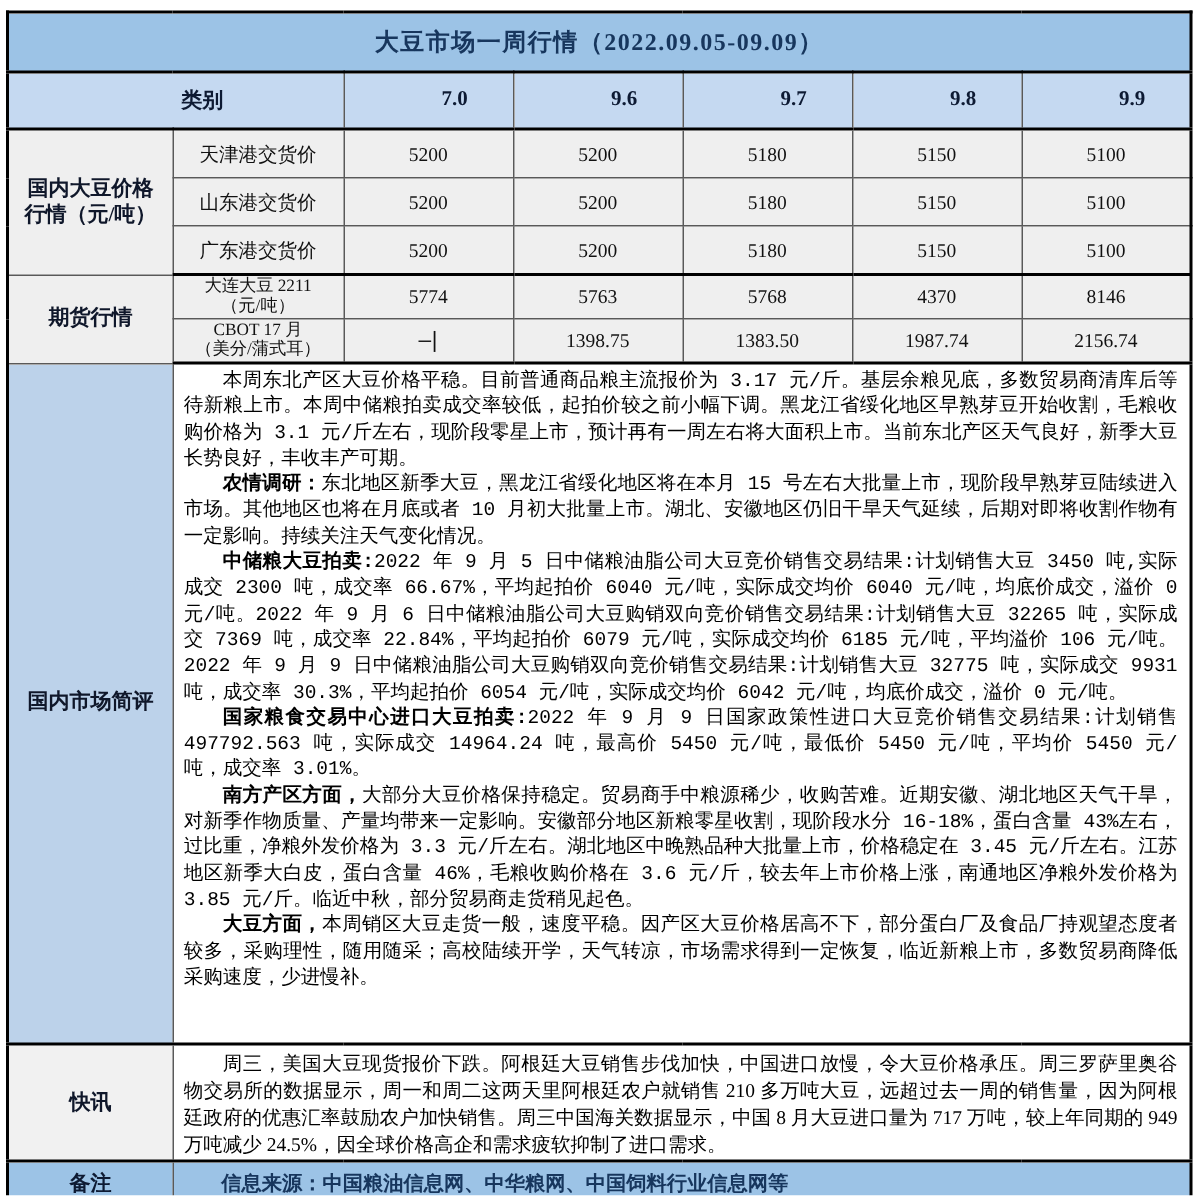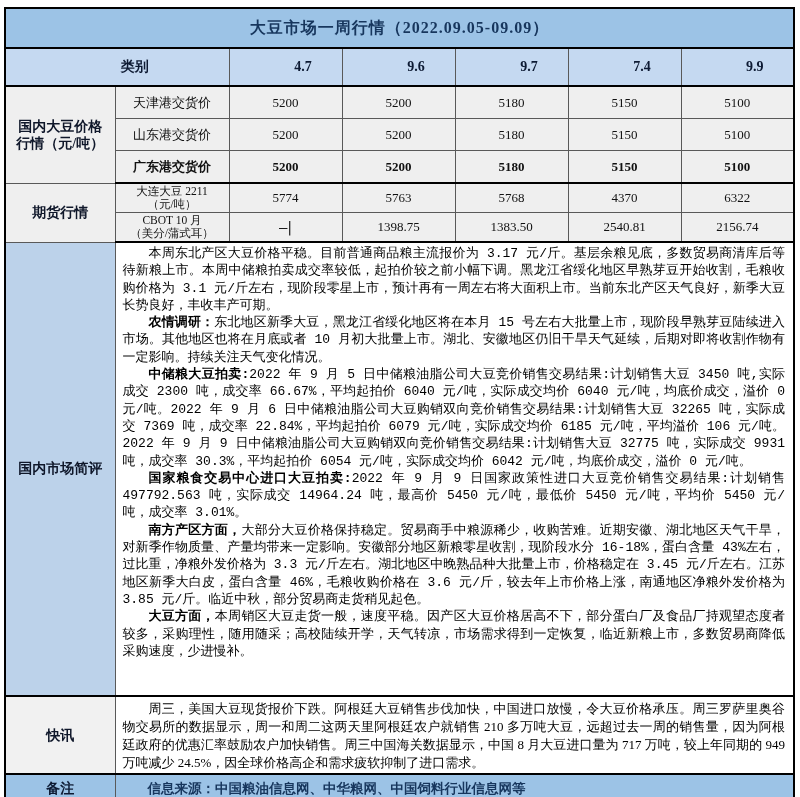--- a/index.html
+++ b/index.html
@@ -43,21 +43,21 @@
     border-bottom:2px solid var(--border-dark,#000);
     font-weight:bold;font-size:14px;color:#0d1a33;padding-left:35px;
   }
   
   td.gray{background:var(--cell-gray-bg,#EFEFEF);}
   tr.port-row td{height:31px;}
   tr.fut-row td{height:28px;}
   td.seclabel{font-weight:bold;font-size:14px;color:#0f172a;line-height:17px;}
   td.sub{font-size:13px;}
   td.sub2{font-size:11.5px;line-height:13px;}
-  tr.port-last td{border-bottom:2px solid var(--border-dark,#000);font-weight:bold;}
+  tr.port-last td{border-bottom:2px solid var(--border-dark,#000);}
   tr.fut-last td{border-bottom:2px solid var(--border-dark,#000);}
   
   td.label-blue{background:var(--label-blue-bg,#BCD2EA);}
   td.review-cell{background:#fff;text-align:left;vertical-align:top;border-bottom:2px solid var(--border-dark,#000);}
   .review-wrap{height:450px;overflow:hidden;padding:2px 8px 0 7px;}
   .review-wrap p{
     margin:0;text-indent:2em;
     font-size:13px;line-height:17.3px;color:#000;
     text-align:justify;
     font-family:Liberation Mono, monospace;
@@ -97,24 +97,24 @@
         <col style="width:113px">
     </colgroup>
 
     <tbody>
         <tr class="title-row">
       <td colspan="7">大豆市场一周行情（2022.09.05-09.09）</td>
     </tr>
 
     <tr class="head-row">
       <td colspan="2">类别</td>
-      <td>4.7</td>
+      <td>7.0</td>
       <td>9.6</td>
       <td>9.7</td>
-      <td>7.4</td>
+      <td>9.8</td>
       <td>9.9</td>
     </tr>
 
     <tr class="port-row">
       <td rowspan="3" class="seclabel gray">
         <div>国内大豆价格</div>
         <div>行情（元/吨）</div>
       </td>
       <td class="sub gray">天津港交货价</td>
       <td class="gray">5200</td>
@@ -143,31 +143,31 @@
     <tr class="fut-row">
       <td rowspan="2" class="seclabel gray">期货行情</td>
       <td class="sub2 gray">
         <div>大连大豆 2211</div>
         <div>（元/吨）</div>
       </td>
       <td class="gray">5774</td>
       <td class="gray">5763</td>
       <td class="gray">5768</td>
       <td class="gray">4370</td>
-      <td class="gray">6322</td>
+      <td class="gray">8146</td>
     </tr>
     <tr class="fut-row fut-last">
       <td class="sub2 gray">
-        <div>CBOT 10 月</div>
+        <div>CBOT 17 月</div>
         <div>（美分/蒲式耳）</div>
       </td>
       <td class="gray dash">—|</td>
       <td class="gray">1398.75</td>
       <td class="gray">1383.50</td>
-      <td class="gray">2540.81</td>
+      <td class="gray">1987.74</td>
       <td class="gray">2156.74</td>
     </tr>
 
     <tr>
       <td class="seclabel label-blue" style="border-bottom:2px solid var(--border-dark,#000);margin-top:18px;">国内市场简评</td>
       <td colspan="6" class="review-cell">
         <div class="review-wrap">
           <p><b></b><span>本周东北产区大豆价格平稳。目前普通商品粮主流报价为 3.17 元/斤。基层余粮见底，多数贸易商清库后等待新粮上市。本周中储粮拍卖成交率较低，起拍价较之前小幅下调。黑龙江省绥化地区早熟芽豆开始收割，毛粮收购价格为 3.1 元/斤左右，现阶段零星上市，预计再有一周左右将大面积上市。当前东北产区天气良好，新季大豆长势良好，丰收丰产可期。</span></p>
           <p><b>农情调研：</b><span>东北地区新季大豆，黑龙江省绥化地区将在本月 15 号左右大批量上市，现阶段早熟芽豆陆续进入市场。其他地区也将在月底或者 10 月初大批量上市。湖北、安徽地区仍旧干旱天气延续，后期对即将收割作物有一定影响。持续关注天气变化情况。</span></p>
           <p><b>中储粮大豆拍卖:</b><span>2022 年 9 月 5 日中储粮油脂公司大豆竞价销售交易结果:计划销售大豆 3450 吨,实际成交 2300 吨，成交率 66.67%，平均起拍价 6040 元/吨，实际成交均价 6040 元/吨，均底价成交，溢价 0 元/吨。2022 年 9 月 6 日中储粮油脂公司大豆购销双向竞价销售交易结果:计划销售大豆 32265 吨，实际成交 7369 吨，成交率 22.84%，平均起拍价 6079 元/吨，实际成交均价 6185 元/吨，平均溢价 106 元/吨。2022 年 9 月 9 日中储粮油脂公司大豆购销双向竞价销售交易结果:计划销售大豆 32775 吨，实际成交 9931 吨，成交率 30.3%，平均起拍价 6054 元/吨，实际成交均价 6042 元/吨，均底价成交，溢价 0 元/吨。</span></p>

